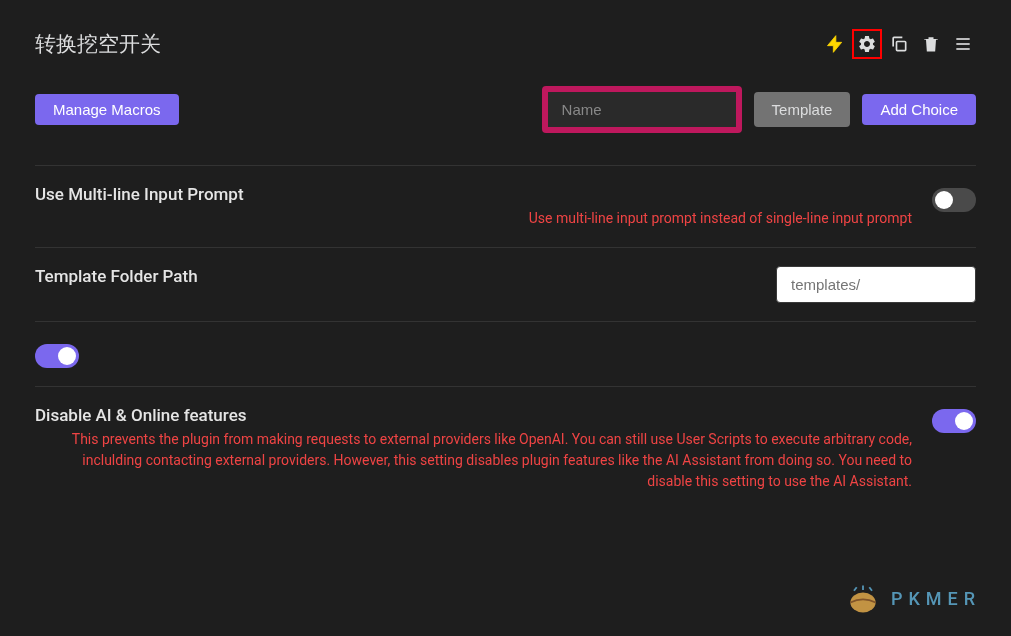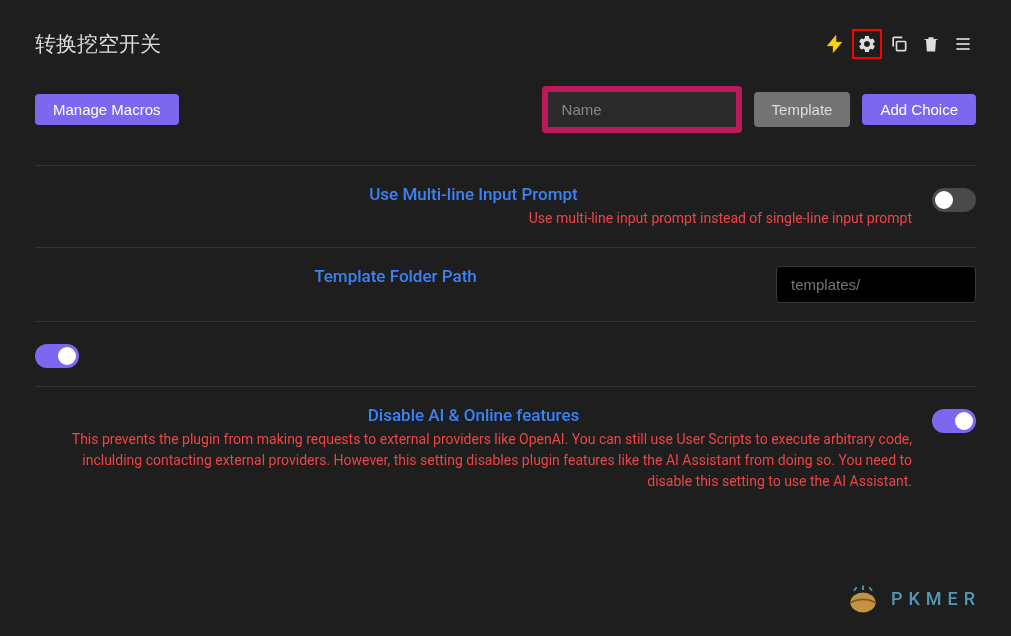--- a/index.html
+++ b/index.html
@@ -77,23 +77,22 @@
     justify-content: space-between;
     align-items: flex-start;
     padding: 18px 0;
     border-top: 1px solid #333;
     gap: 20px;
   }
   .setting-text { flex: 1; }
   .setting-title {
     font-size: 17px;
     font-weight: 500;
-    color: #3b82f6;
+    color: #e5e5e5;
     margin-bottom: 4px;
-    text-align: center;
   }
   .setting-desc {
     font-size: 14px;
     color: #ef4444;
     line-height: 1.5;
     text-align: right;
   }
   .toggle {
     width: 44px; height: 24px;
     border-radius: 12px;
@@ -107,21 +106,21 @@
     background: #fff;
     border-radius: 50%;
     position: absolute;
     top: 3px;
   }
   .toggle-off { background: #4a4a4a; }
   .toggle-off .toggle-knob { left: 3px; }
   .toggle-on { background: #7b68ee; }
   .toggle-on .toggle-knob { right: 3px; }
   .path-input {
-    background: #000000;
+    background: #ffffff;
     border: 1px solid #3a3a3a;
     color: #888;
     padding: 9px 14px;
     font-size: 15px;
     border-radius: 4px;
     width: 200px;
     flex-shrink: 0;
   }
   .watermark {
     position: absolute;

